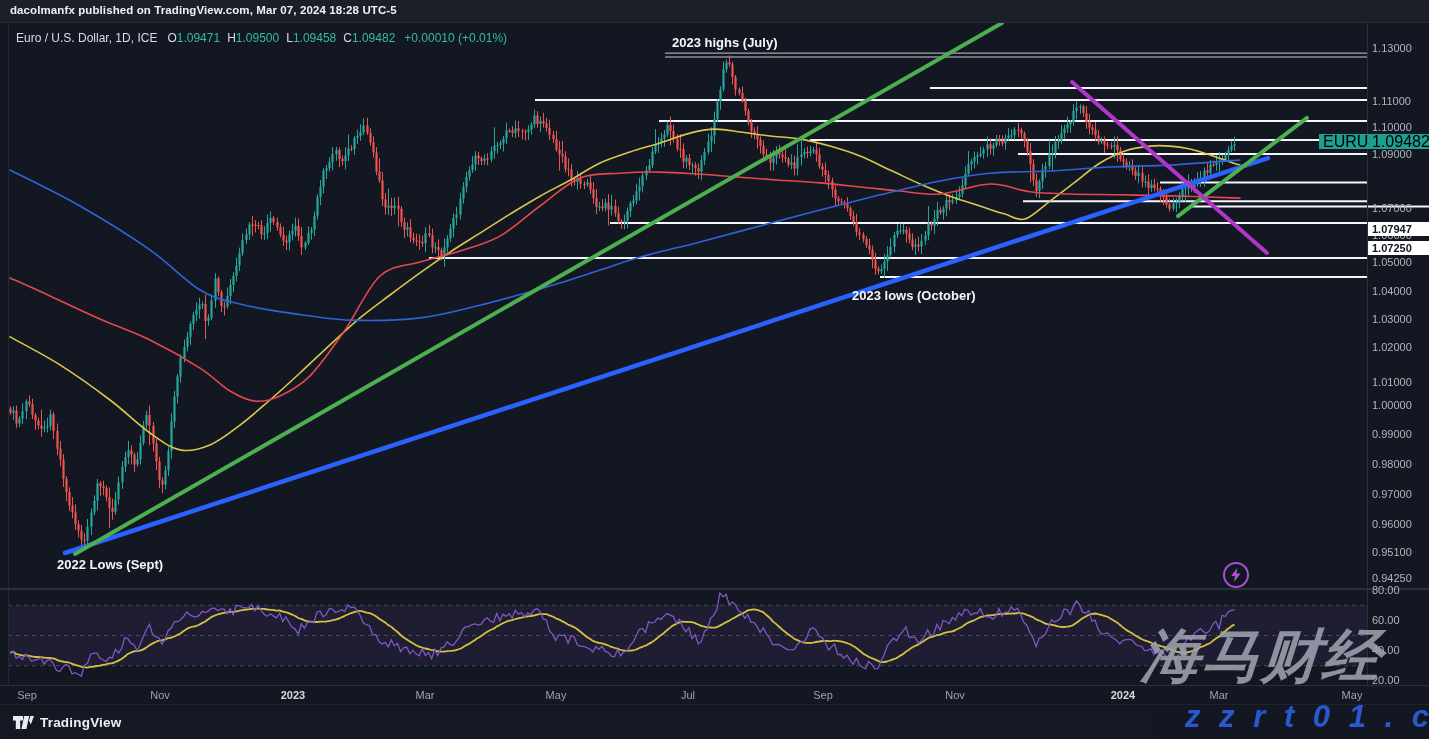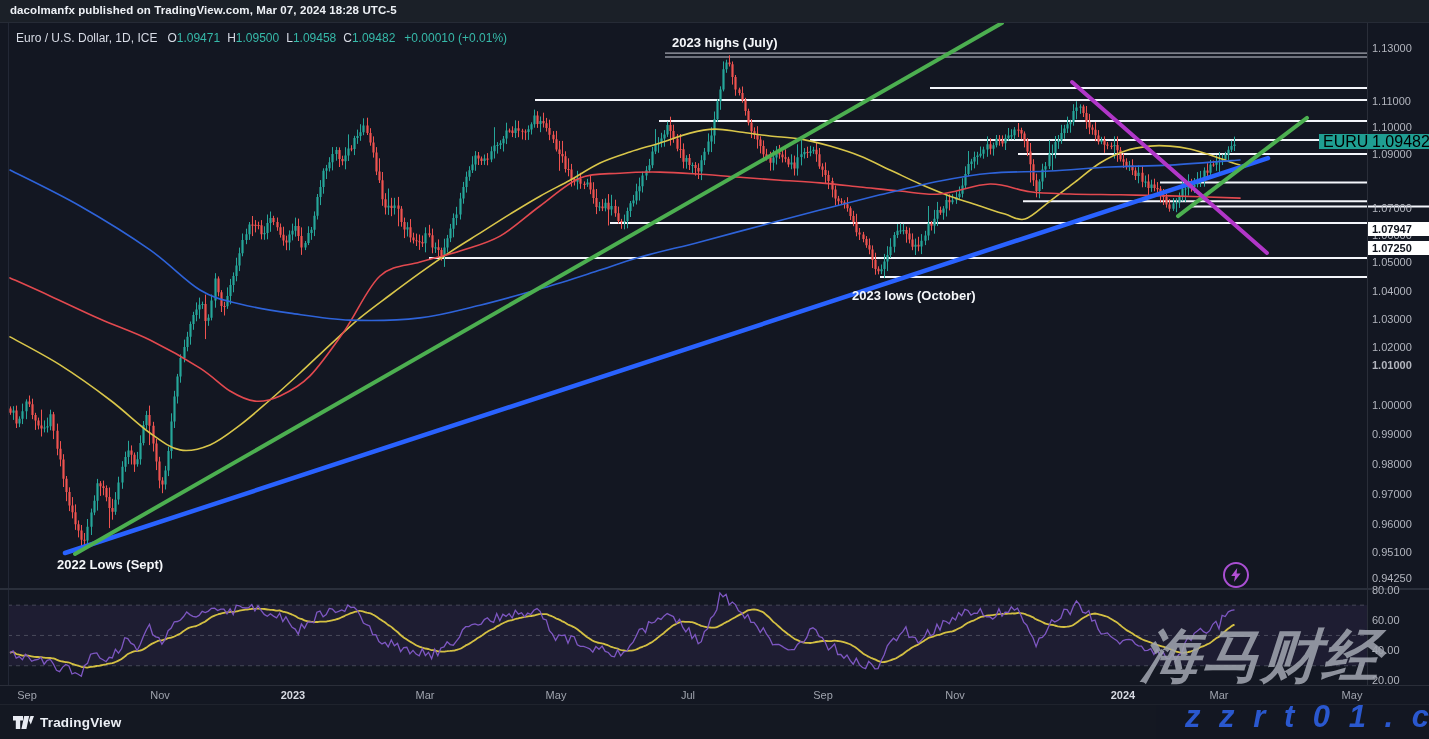--- a/index.html
+++ b/index.html
@@ -108,21 +108,21 @@
       <div class="ptick" style="top: 42.4912px;">1.13000</div>
       <div class="ptick" style="top: 94.5818px;">1.11000</div>
       <div class="ptick" style="top: 120.98px;">1.10000</div>
       <div class="ptick" style="top: 147.62px;">1.09000</div>
       <div class="ptick" style="top: 201.64px;">1.07000</div>
       <div class="ptick" style="top: 229.03px;">1.06000</div>
       <div class="ptick" style="top: 256px;">1.05000</div>
       <div class="ptick" style="top: 284.593px;">1.04000</div>
       <div class="ptick" style="top: 312.777px;">1.03000</div>
       <div class="ptick" style="top: 341.236px;">1.02000</div>
-      <div class="ptick" style="top: 359px; font-weight: bold;">1.01000</div>
+      <div class="ptick" style="top: 376px;">1.01000</div>
       <div class="ptick" style="top: 399px;">1.00000</div>
       <div class="ptick" style="top: 428.317px;">0.99000</div>
       <div class="ptick" style="top: 457.931px;">0.98000</div>
       <div class="ptick" style="top: 487.85px;">0.97000</div>
       <div class="ptick" style="top: 518.078px; text-align: center;">0.96000</div>
       <div class="ptick" style="top: 545.554px;">0.95100</div>
       <div class="ptick" style="top: 571.743px;">0.94250</div>
     </div>
   <div id="rsi-axis">
       <div class="rtick" style="top: 583.5px;">80.00</div>

